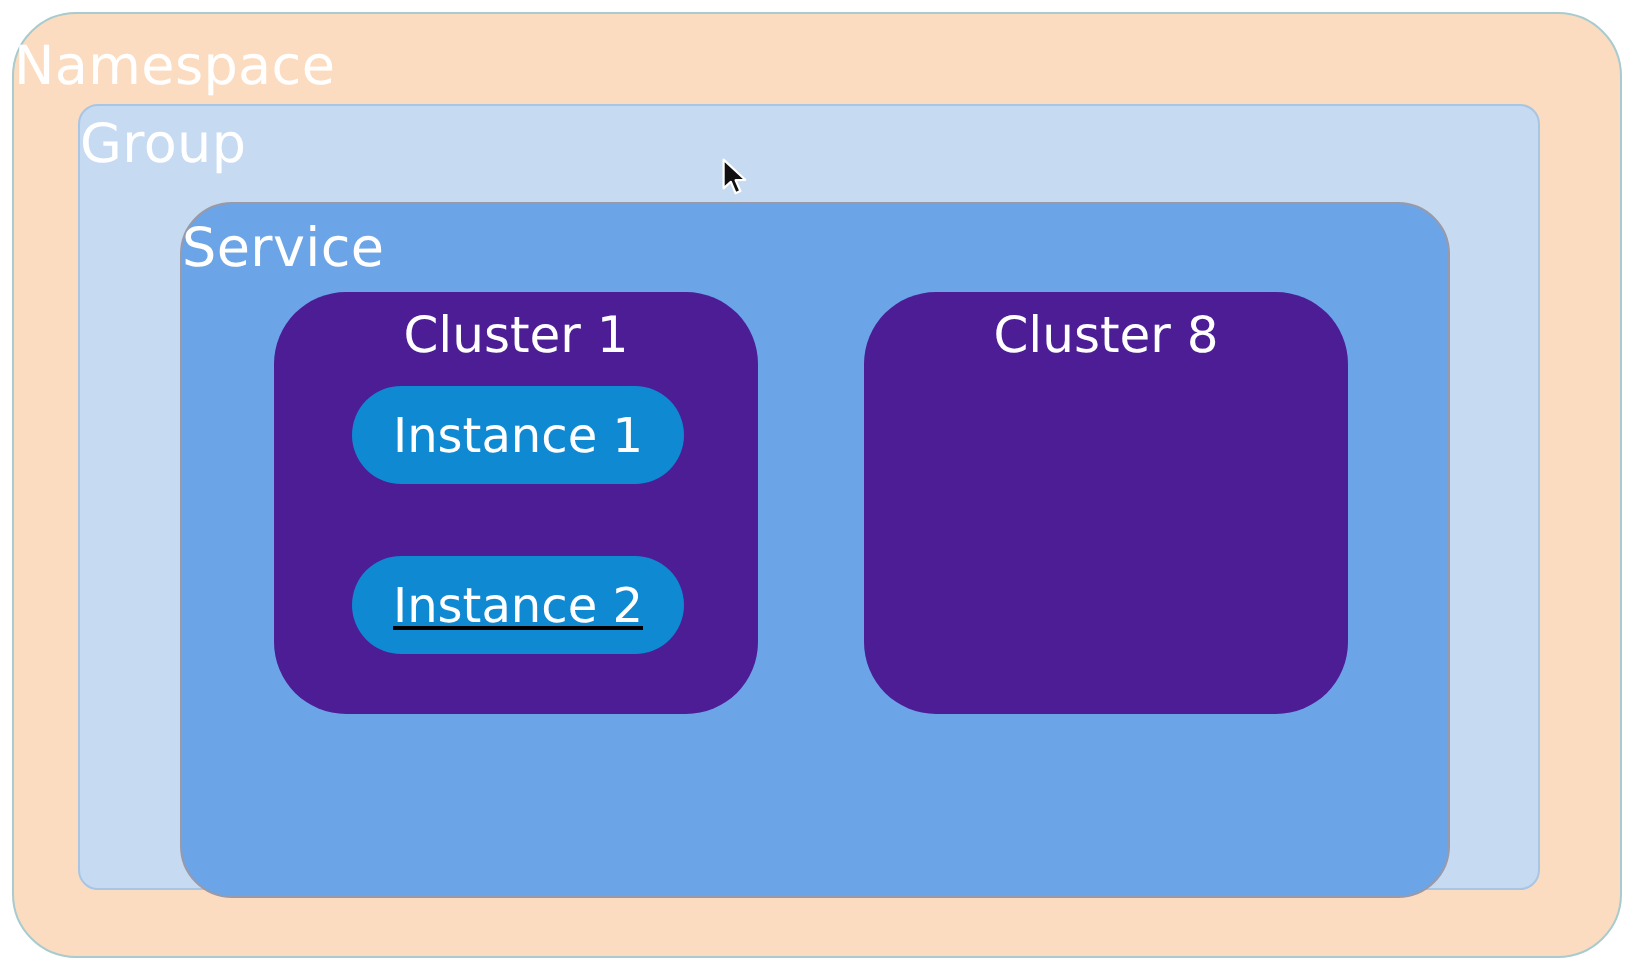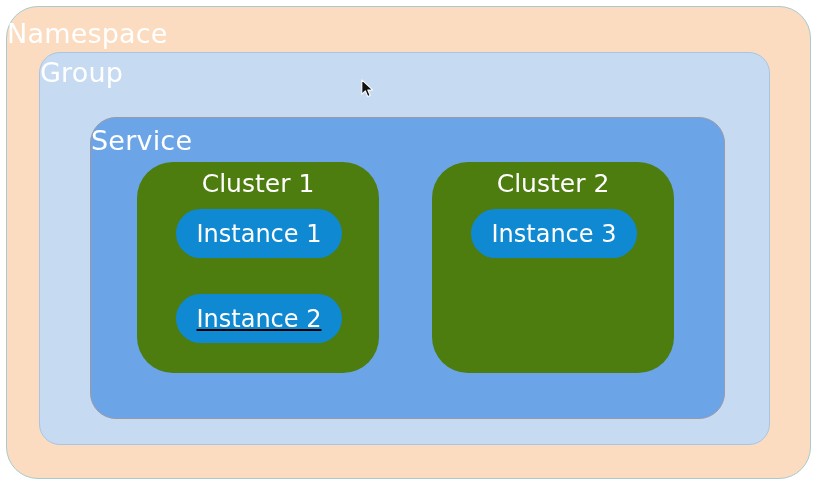--- a/index.html
+++ b/index.html
@@ -38,35 +38,34 @@
   
   .group-box {
     position: absolute;
     left: 32px;
     top: 45px;
     width: 731px;
     height: 393px;
     box-sizing: border-box;
     background: #C6DAF2;
     border: 1.5px solid #A8C6E4;
-    border-radius: 21px;
+    border-radius: 10px;
   }
 
   
   .service-box {
     position: absolute;
     left: 50px;
     top: 48px;
     width: 635px;
-    height: 302px;
+    height: 348px;
     box-sizing: border-box;
     background: #6BA5E7;
     border: 1.5px solid #9A99A7;
     border-radius: 26px;
-    margin-top: 16px;
   }
 
   
   .box-title {
     position: absolute;
     left: 0;
     right: 0;
     color: #FFFFFF;
     font-weight: 400;
     letter-spacing: 0.2px;
@@ -83,21 +82,21 @@
     left: 0;
     top: 44px;
     width: 100%;
     height: 211px;
   }
   .cluster-box {
     position: absolute;
     top: 0;
     width: 242px;
     height: 211px;
-    background: #4d7c0f;
+    background: #4c1d95;
     border-radius: 36px;
   }
   .cluster-1 { left: 46px; }
   .cluster-2 { left: 341px; }
 
   .cluster-title {
     position: absolute;
     left: 0;
     right: 0;
     top: 7px;
@@ -162,24 +161,21 @@
             <div class="cluster-title">Cluster 1</div>
             <div class="instance-pill slot-1">
               <span class="instance-label">Instance 1</span>
             </div>
             <div class="instance-pill slot-2">
               <span class="instance-label">Instance 2</span>
             </div>
           </div>
 
           <div class="cluster-box cluster-2">
-            <div class="cluster-title">Cluster 2</div>
-            <div class="instance-pill slot-1">
-              <span class="instance-label">Instance 3</span>
-            </div>
+            <div class="cluster-title">Cluster 8</div>
           </div>
 
         </div>
       </div>
     </div>
   </div>
 
   <div class="cursor">
     <svg width="14" height="20" viewBox="0 0 14 20" xmlns="http://www.w3.org/2000/svg">
       <polygon points="0.8,0.8 0.8,15.2 4.4,11.9 6.8,17.6 9.2,16.5 6.8,11.1 11.6,10.9" fill="#111111" stroke="#FFFFFF" stroke-width="1.1" stroke-linejoin="round"></polygon>

